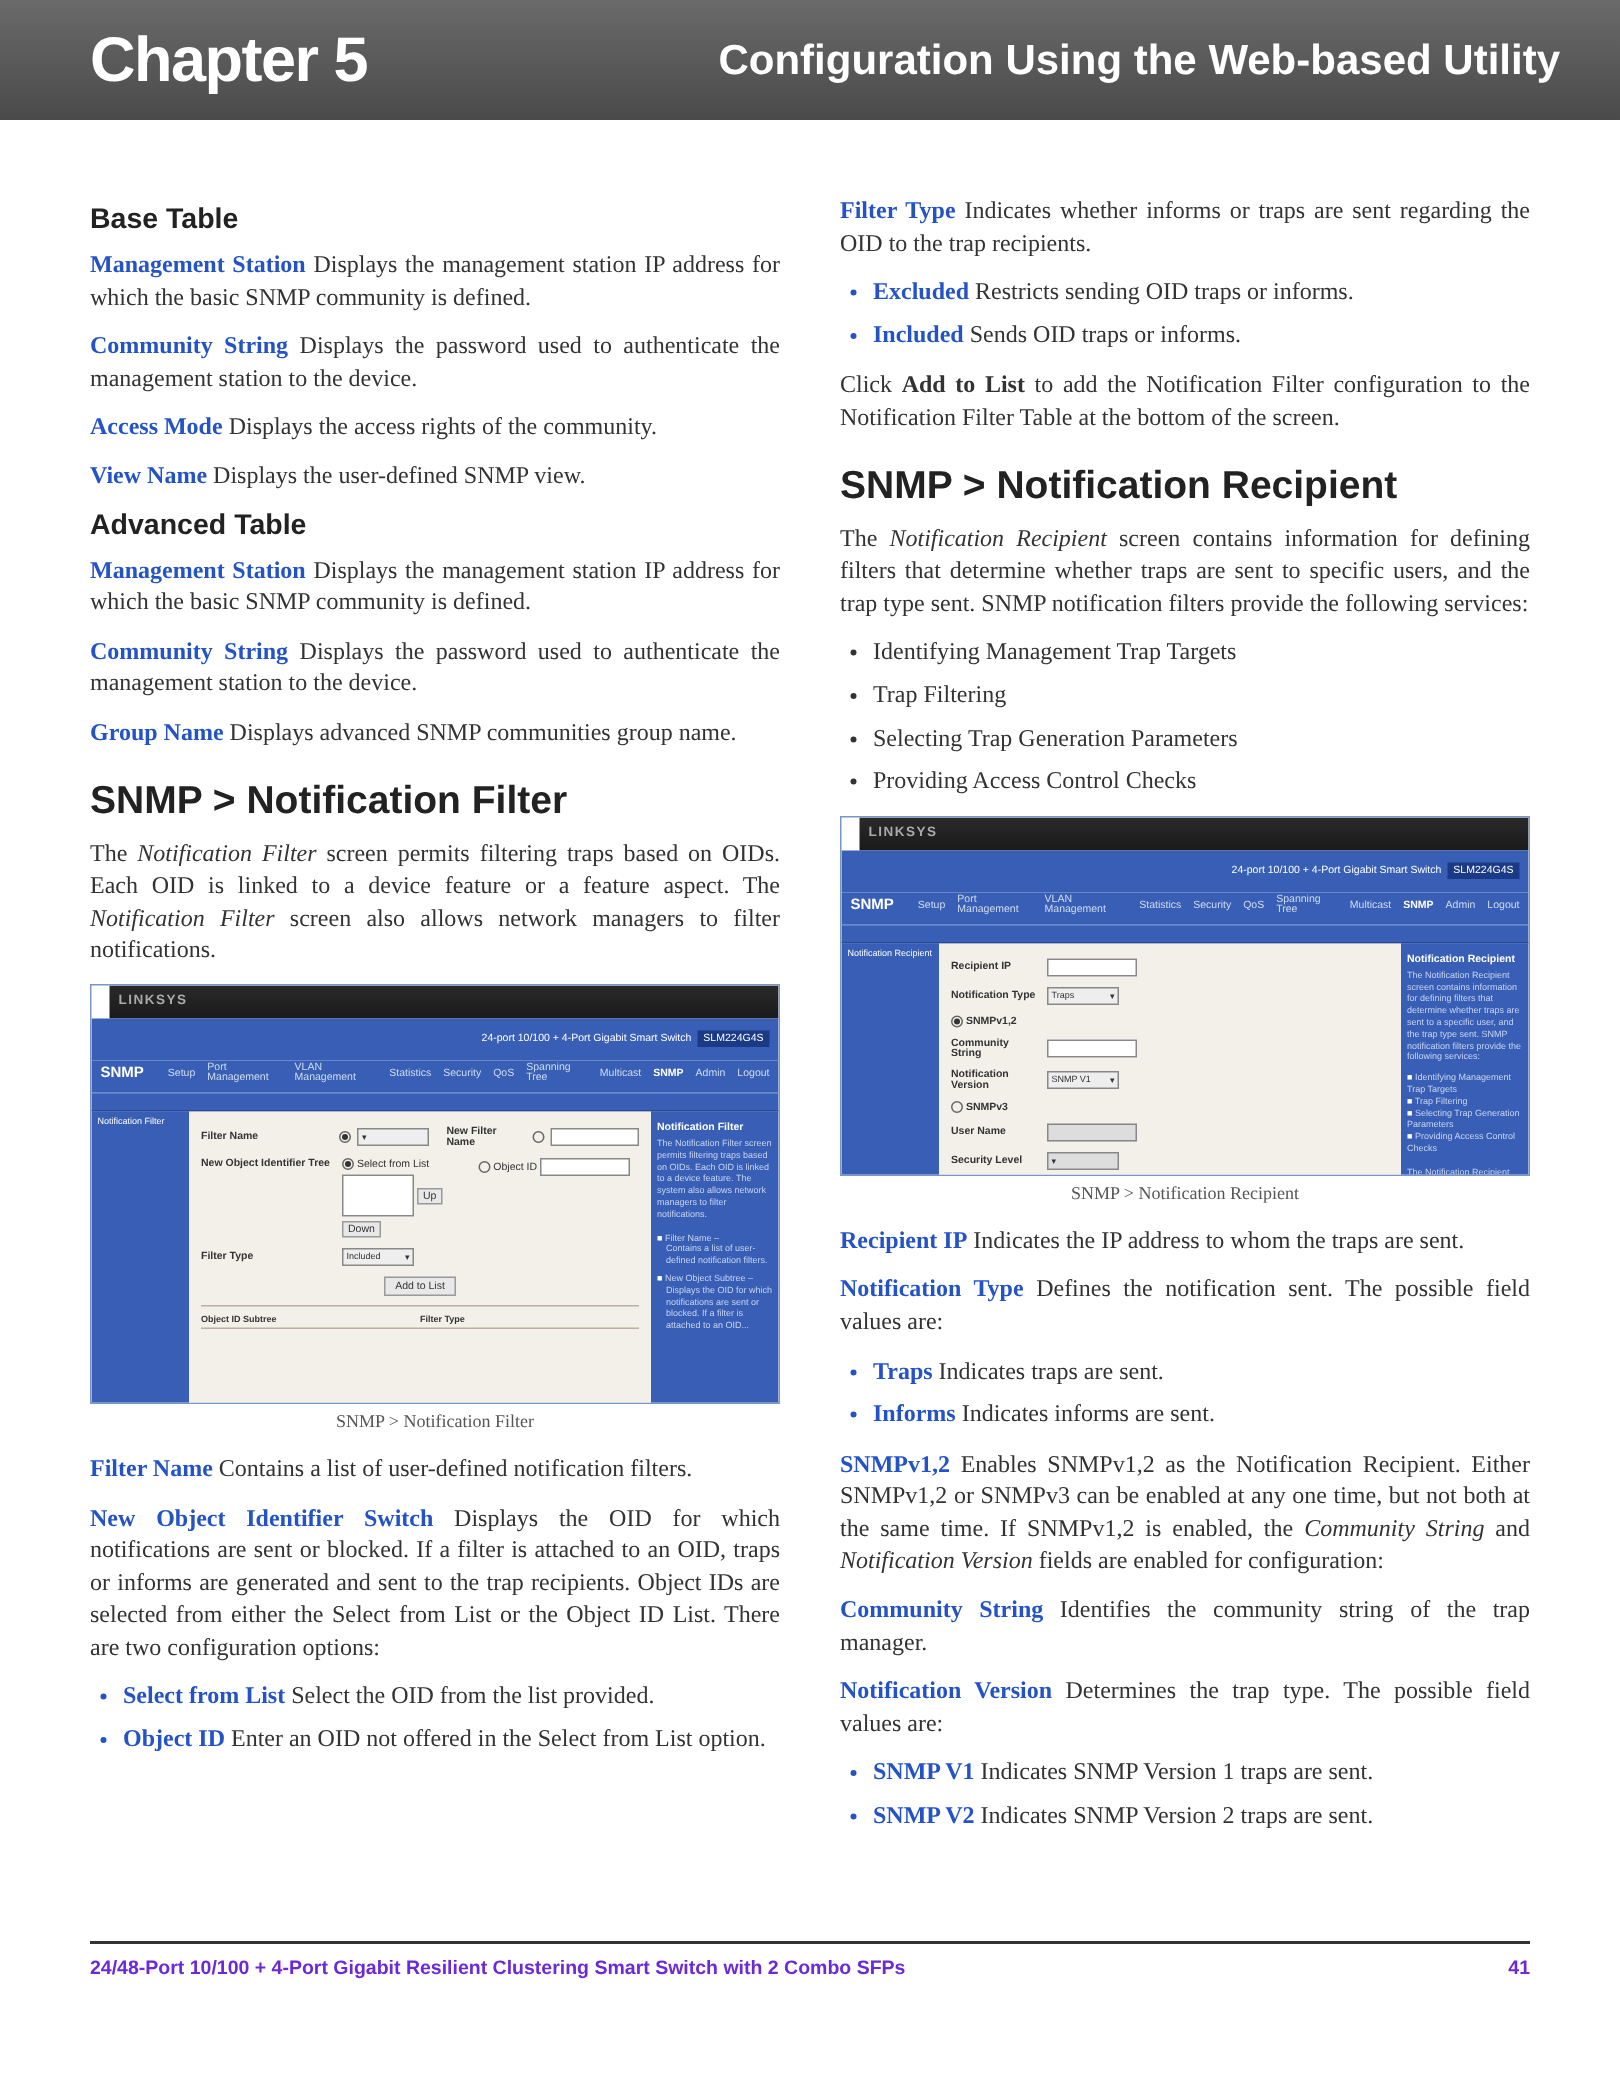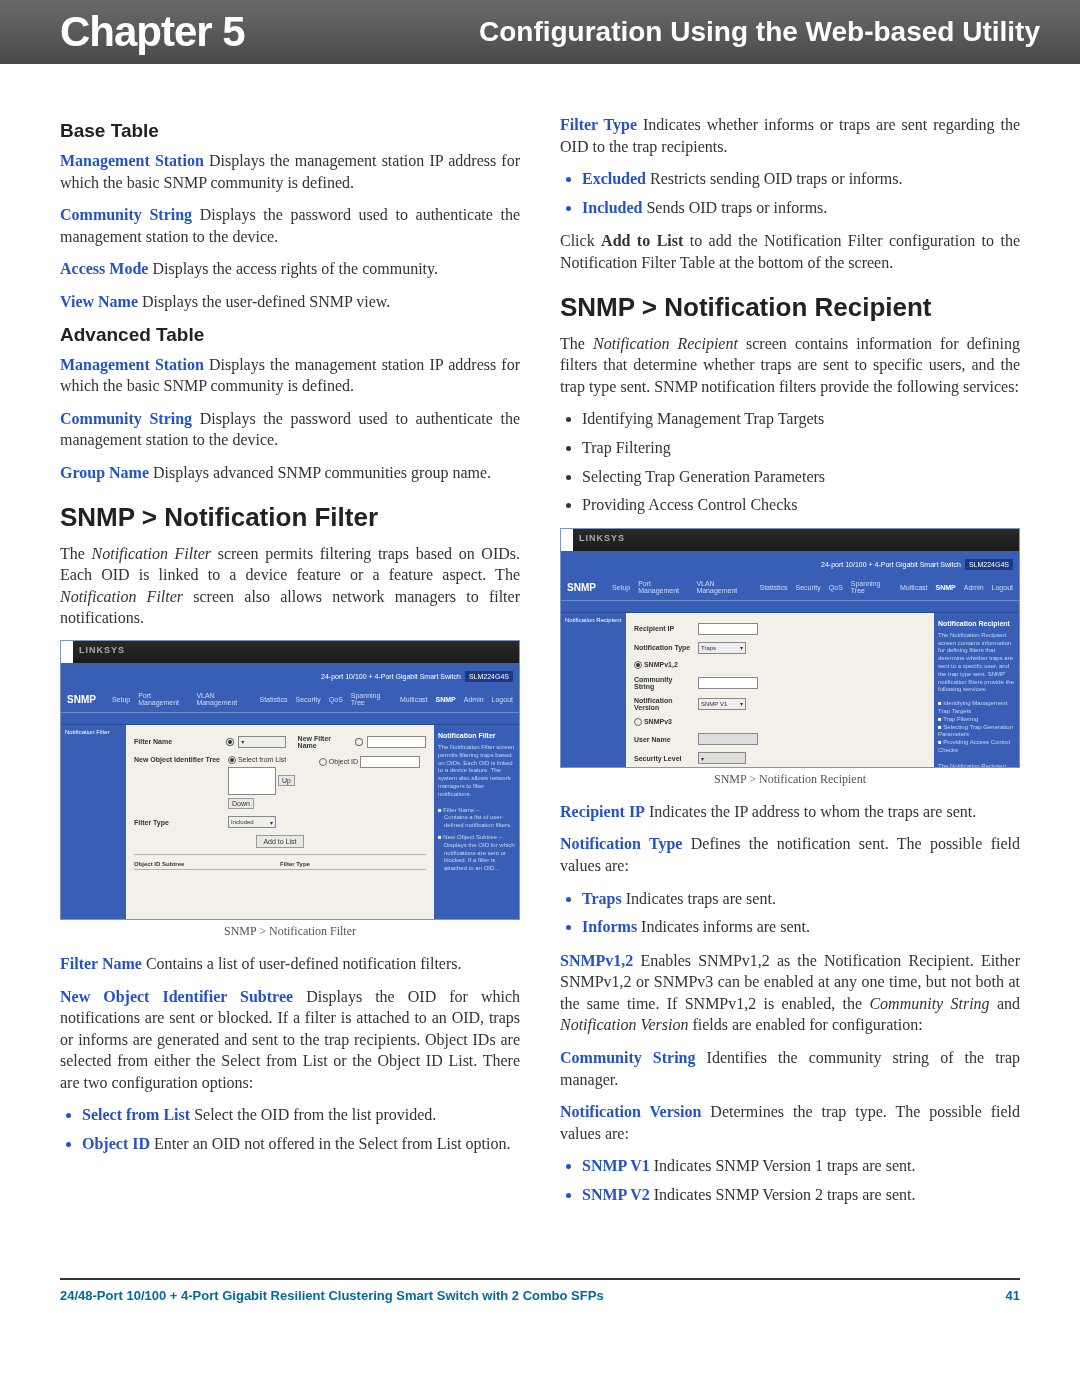--- a/index.html
+++ b/index.html
@@ -5,21 +5,21 @@
   * { box-sizing: border-box; margin: 0; padding: 0; }
   body {
     font-family: Georgia, 'Times New Roman', serif;
     background: #fff;
     width: 1080px;
     margin: 0 auto;
     color: #333;
   }
   .header-bar {
     background: linear-gradient(to bottom, #6a6a6a 0%, #5a5a5a 50%, #4a4a4a 100%);
-    height: 64px;
+    height: 80px;
     display: flex;
     justify-content: space-between;
     align-items: center;
     padding: 0 40px 0 60px;
     color: #fff;
     margin-bottom: 50px;
   }
   .chapter-title {
     font-family: 'Trebuchet MS', Arial, sans-serif;
     font-size: 42px;
@@ -162,21 +162,21 @@
   .ss-right-bullet::before { content:'■ '; color:#fff; }
   .footer {
     border-top: 2px solid #333;
     margin: 30px 60px 0 60px;
     padding: 8px 0 40px 0;
     display: flex;
     justify-content: space-between;
     font-family: 'Trebuchet MS', Arial, sans-serif;
     font-size: 13px;
     font-weight: bold;
-    color: #0369a1;
+    color: #6d28d9;
   }
 </style>
 </head>
 <body>
 
 <div class="header-bar">
   <div class="chapter-title">Chapter 5</div>
   <div class="page-title">Configuration Using the Web-based Utility</div>
 </div>
 
@@ -271,21 +271,21 @@
           <div style="margin-left:6px;margin-bottom:4px;">Contains a list of user-defined notification filters.</div>
           <div class="ss-right-bullet">New Object Subtree –</div>
           <div style="margin-left:6px;">Displays the OID for which notifications are sent or blocked. If a filter is attached to an OID...</div>
         </div>
       </div>
     </div>
     <div class="caption">SNMP &gt;  Notification Filter</div>
 
     <p><span class="term">Filter Name</span><span>  Contains a list of user-defined notification filters.</span></p>
 
-    <p><span class="term">New Object Identifier Subtree</span><span> Displays the OID for which notifications are sent or blocked. If a filter is attached to an OID, traps or informs are generated and sent to the trap recipients. Object IDs are selected from either the Select from List or the Object ID List. There are two configuration options:</span></p>
+    <p><span class="term">New Object Identifier Switch</span><span> Displays the OID for which notifications are sent or blocked. If a filter is attached to an OID, traps or informs are generated and sent to the trap recipients. Object IDs are selected from either the Select from List or the Object ID List. There are two configuration options:</span></p>
 
     <ul class="blue-bullets">
       <li><span class="term">Select from List</span><span>  Select the OID from the list provided.</span></li>
       <li><span class="term">Object ID</span><span>  Enter an OID not offered in the Select from List option.</span></li>
     </ul>
   </div>
 
   <div class="col">
     <p><span class="term">Filter Type</span><span>  Indicates whether informs or traps are sent regarding the OID to the trap recipients.</span></p>
 

